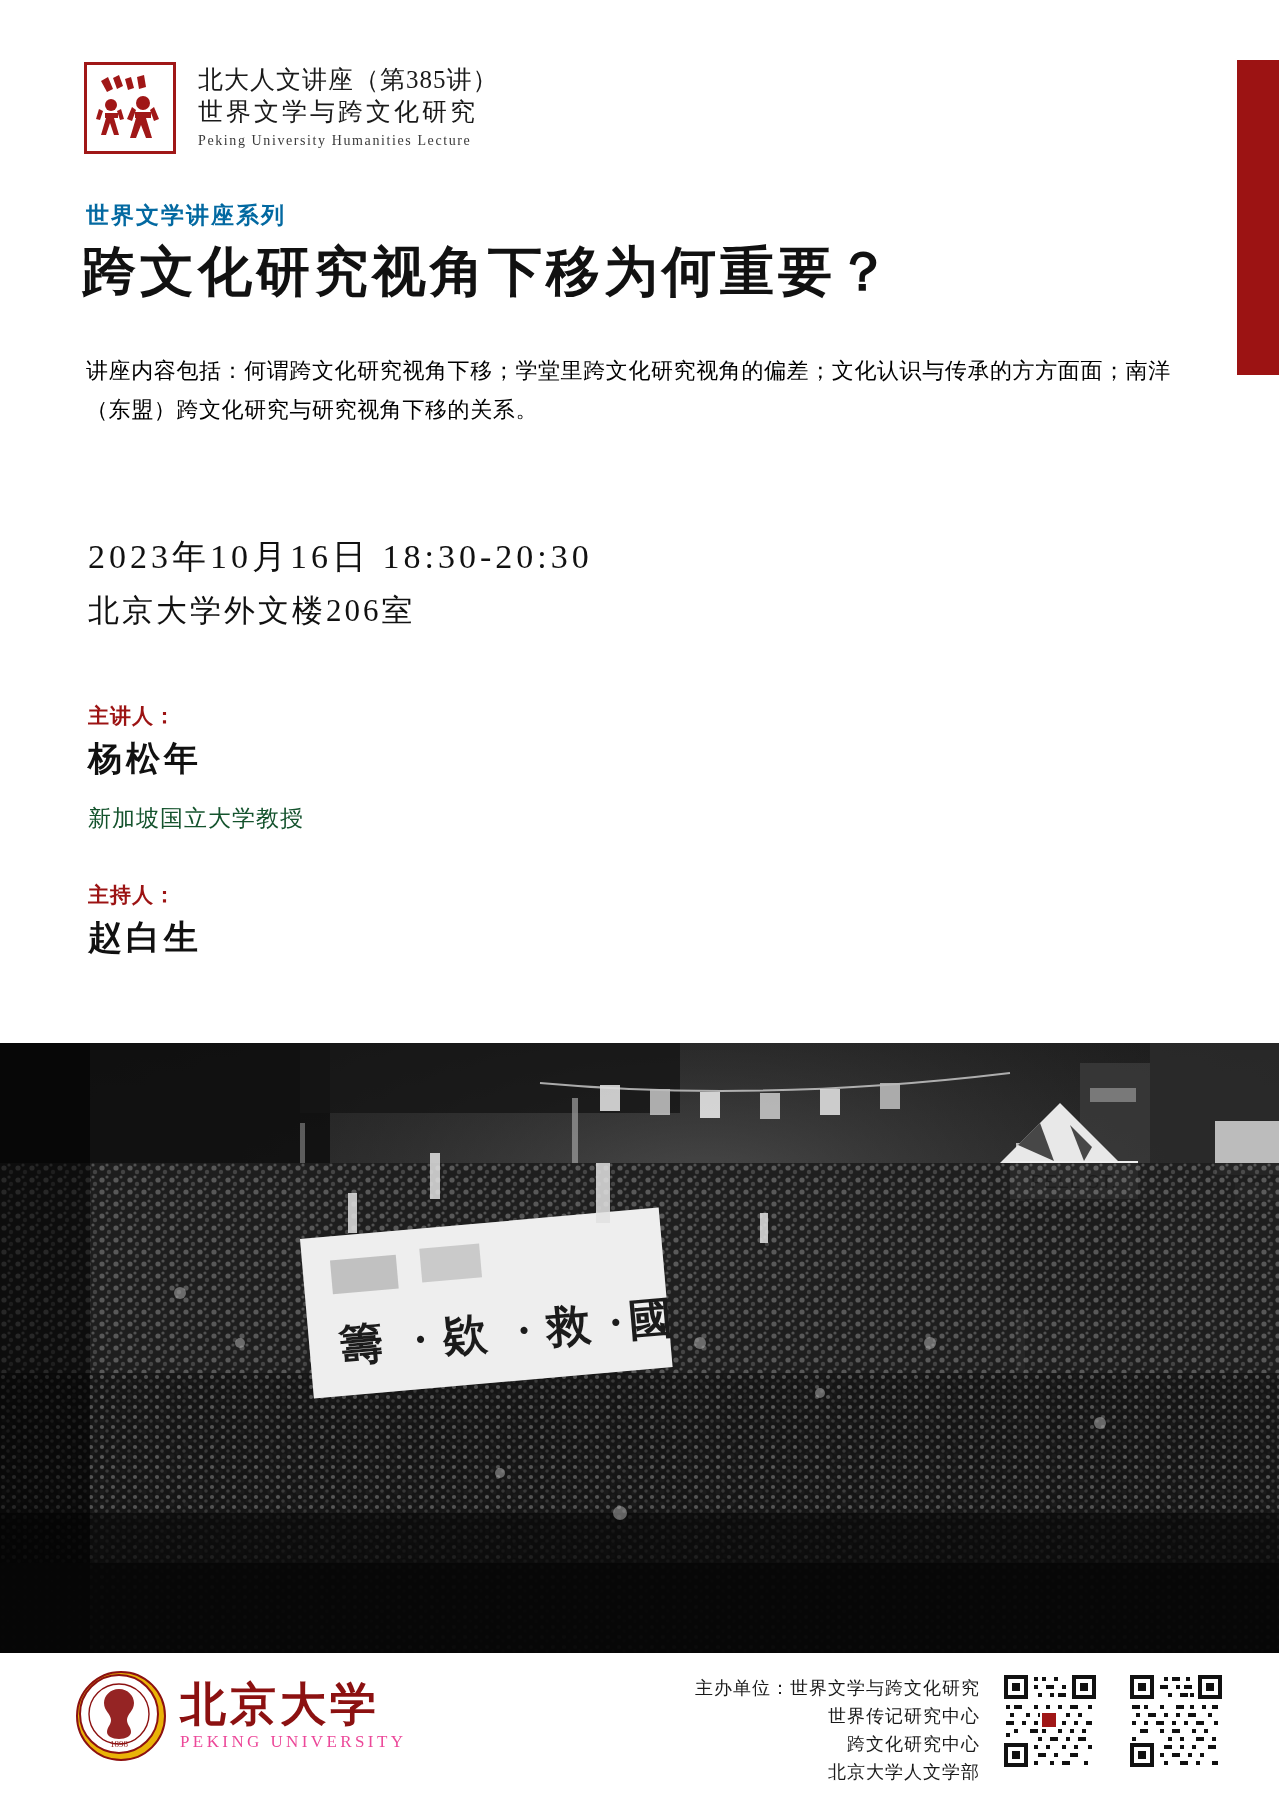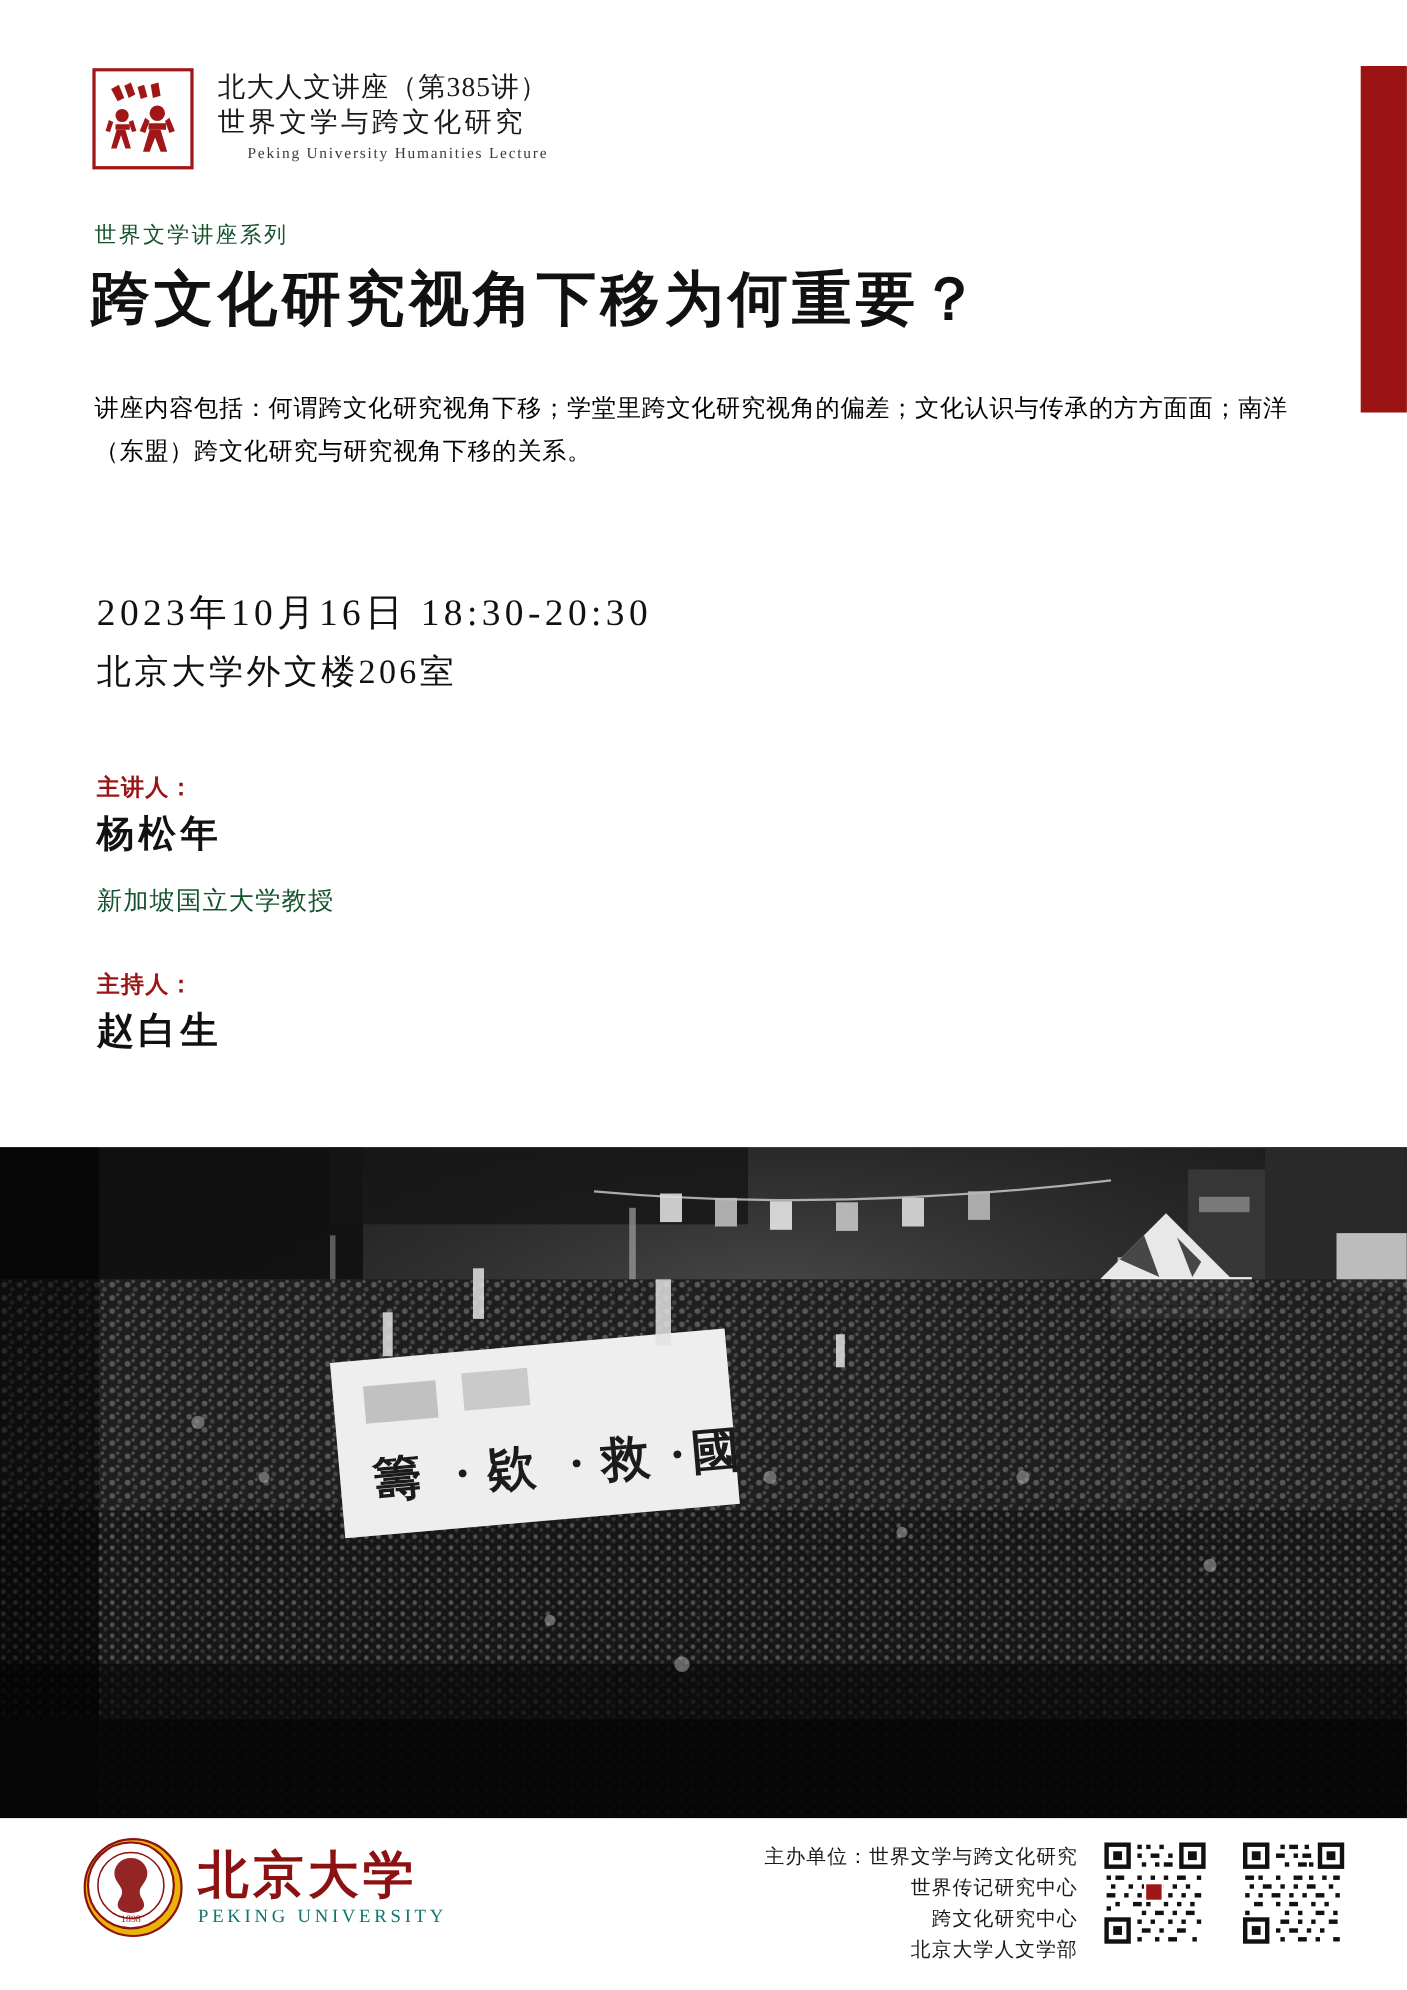--- a/index.html
+++ b/index.html
@@ -77,31 +77,30 @@
     letter-spacing: 3px;
     line-height: 1.28;
     font-family: "Liberation Serif", serif;
   }
   .header-line3 {
     font-size: 14px;
     color: #3a3a3a;
     letter-spacing: 1.6px;
     margin-top: 5px;
     font-family: "Liberation Serif", serif;
-    margin-left: 27px;
   }
 
   
   .series {
     position: absolute;
     left: 86px;
     top: 200px;
-    font-size: 20px;
-    color: #14532d;
-    font-weight: normal;
+    font-size: 23px;
+    color: #0369a1;
+    font-weight: bold;
     letter-spacing: 2px;
   }
   .title {
     position: absolute;
     left: 82px;
     top: 240px;
     font-size: 54px;
     font-weight: bold;
     color: #111111;
     letter-spacing: 4px;
@@ -207,21 +206,21 @@
   .pku-cn {
     font-size: 46px;
     color: #8c1111;
     font-weight: bold;
     letter-spacing: 4px;
     line-height: 1.05;
     font-family: Liberation Sans, sans-serif;
   }
   .pku-en {
     font-size: 17px;
-    color: #0f766e;
+    color: #ec4899;
     letter-spacing: 3.4px;
     text-align: center;
     margin-top: 4px;
   }
 
   .organizers {
     position: absolute;
     left: 600px;
     top: 22px;
     width: 380px;

